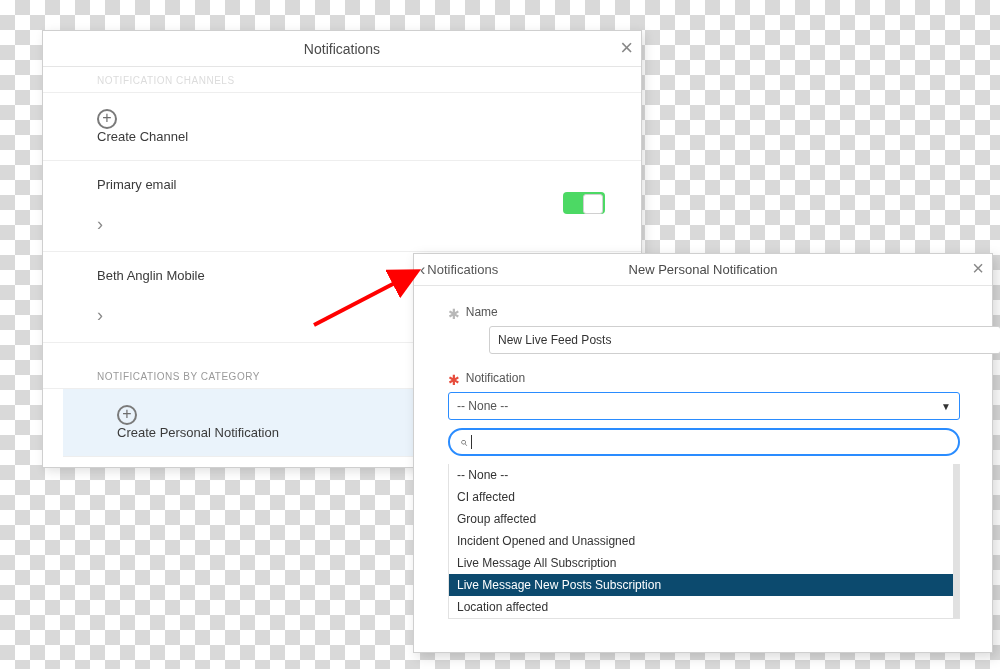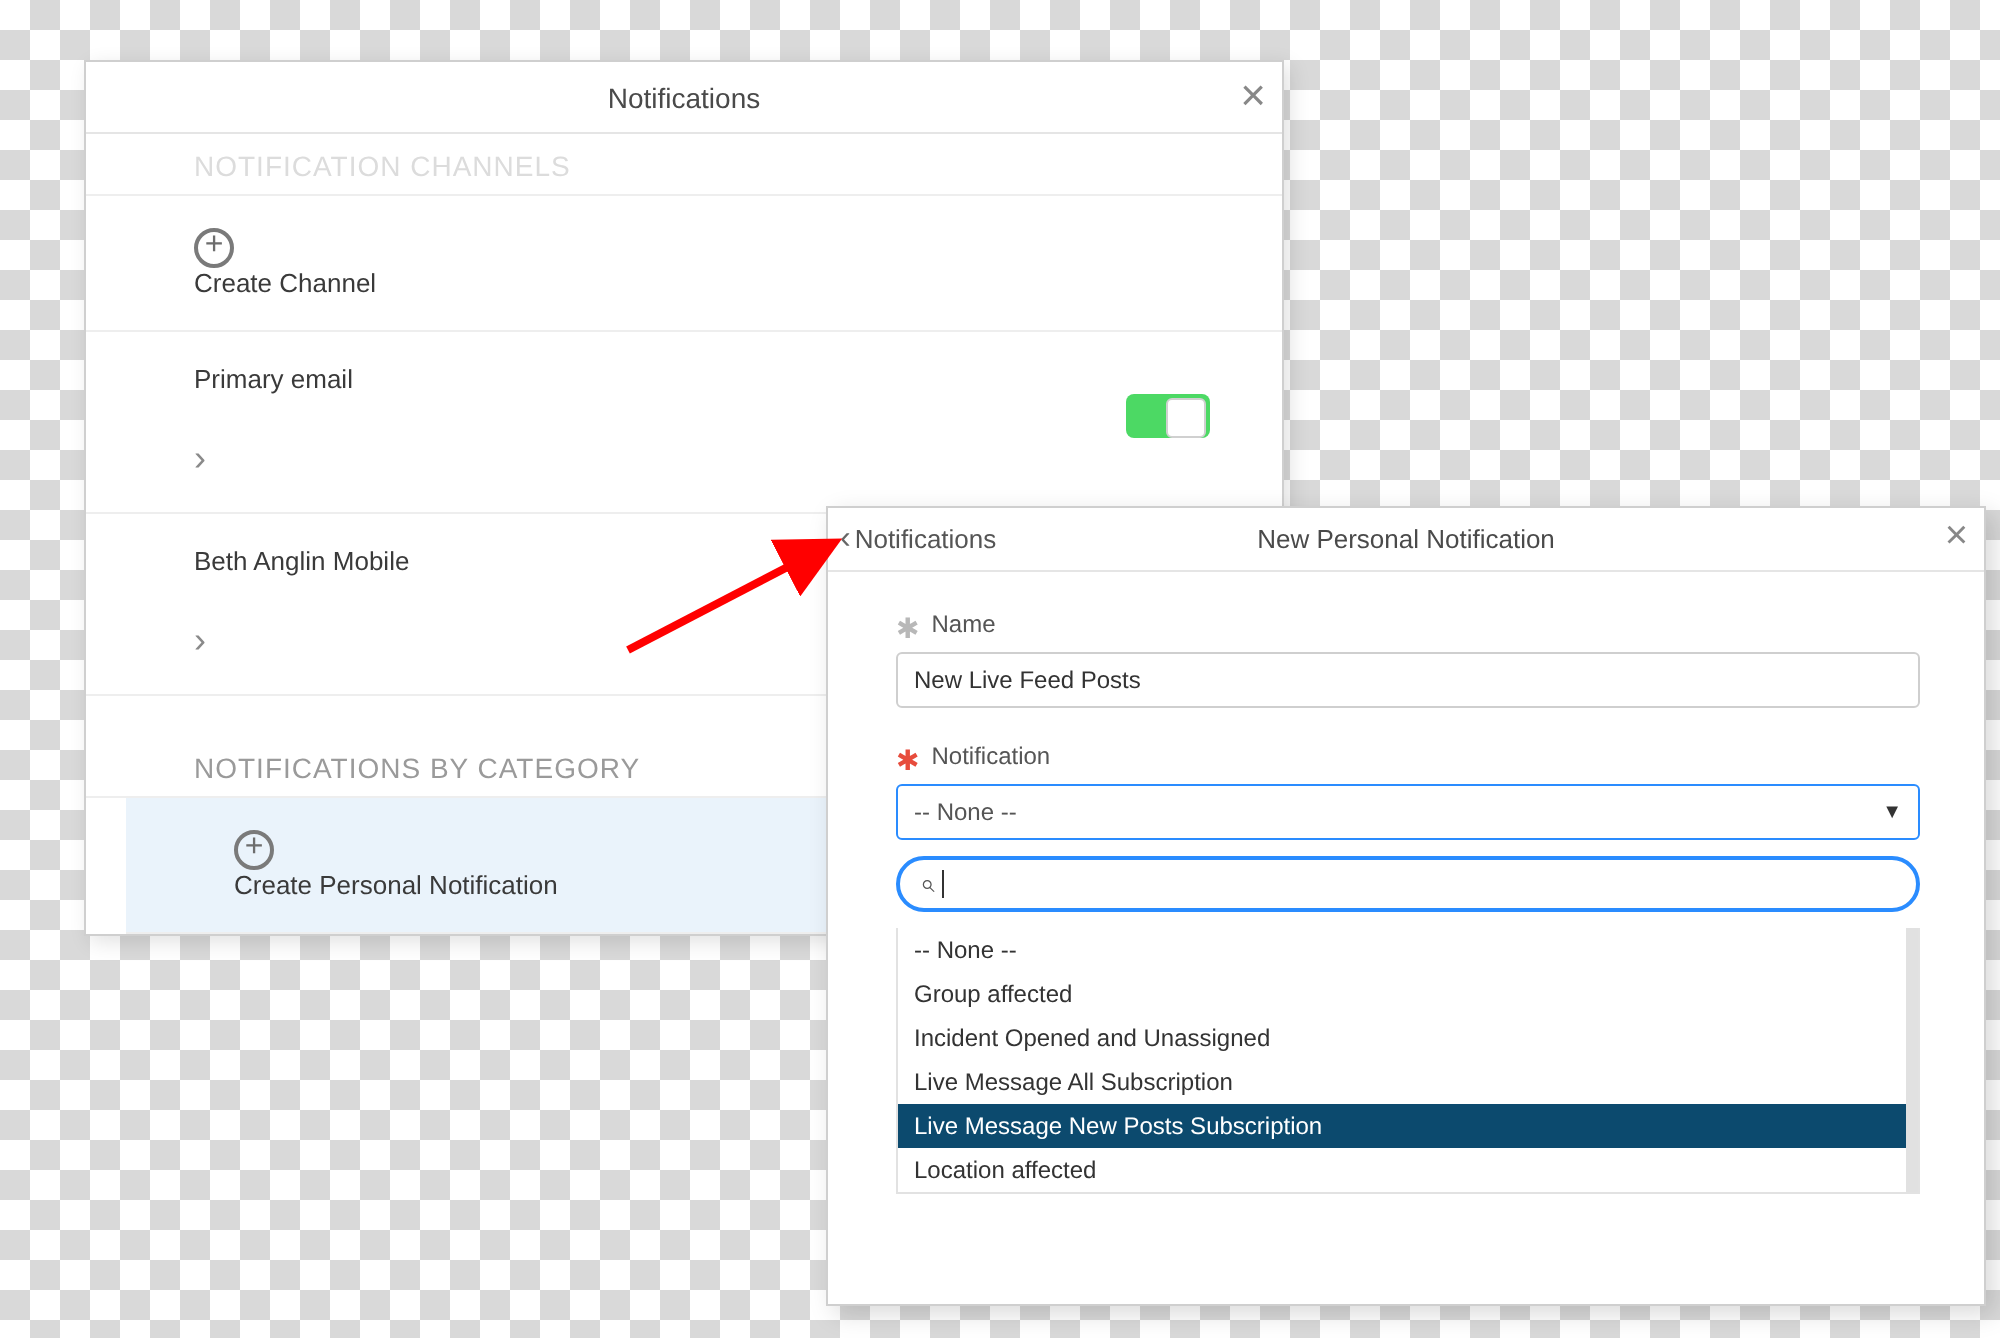--- a/index.html
+++ b/index.html
@@ -43,21 +43,21 @@
     position: absolute;
     right: 8px;
     top: 4px;
     color: #888;
     font-size: 22px;
     cursor: pointer;
     font-weight: 300;
   }
   .p1-body { padding: 0 0 0 0; }
   .p1-section-title {
-    font-size: 14px;
+    font-size: 10px;
     letter-spacing: 0.5px;
     color: #9a9a9a;
     padding: 8px 54px 6px;
     border-bottom: 1px solid #eeeeee;
   }
   .p1-section-title.cut { color: #dcdcdc; }
   .p1-row {
     display: flex;
     padding: 16px 18px 16px 54px;
     border-bottom: 1px solid #eeeeee;
@@ -163,20 +163,21 @@
   .text-input {
     width: 100%;
     height: 28px;
     border: 1px solid #cfcfcf;
     border-radius: 3px;
     padding: 0 8px;
     font-size: 12px;
     color: #333;
     outline: none;
     margin-bottom: 16px;
+    margin-left: 41px;
   }
   .select-wrap {
     width: 100%;
     height: 28px;
     border: 1px solid #2a8cff;
     border-radius: 3px;
     padding: 0 8px;
     font-size: 12px;
     color: #555;
     display: flex;
@@ -320,20 +321,21 @@
     </div>
 
     <div class="dropdown">
       <div class="search-box">
         <span class="search-icon"></span>
         <span class="search-cursor"></span>
       </div>
       <div class="options">
 
       <div class="option">-- None --</div>
+          <div class="option">CI affected</div>
           <div class="option">Group affected</div>
           <div class="option">Incident Opened and Unassigned</div>
           <div class="option">Live Message All Subscription</div>
           <div class="option selected">Live Message New Posts Subscription</div>
           <div class="option">Location affected</div>
         </div>
     </div>
 
   </div>
 </div>

